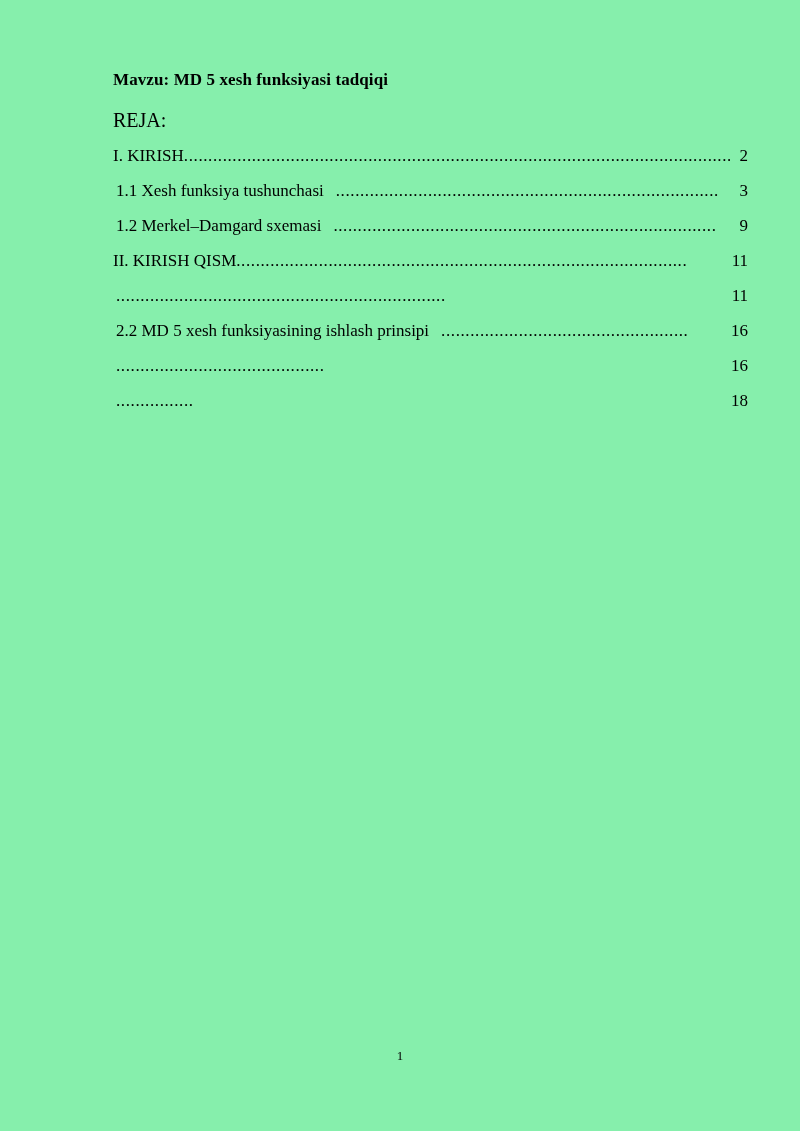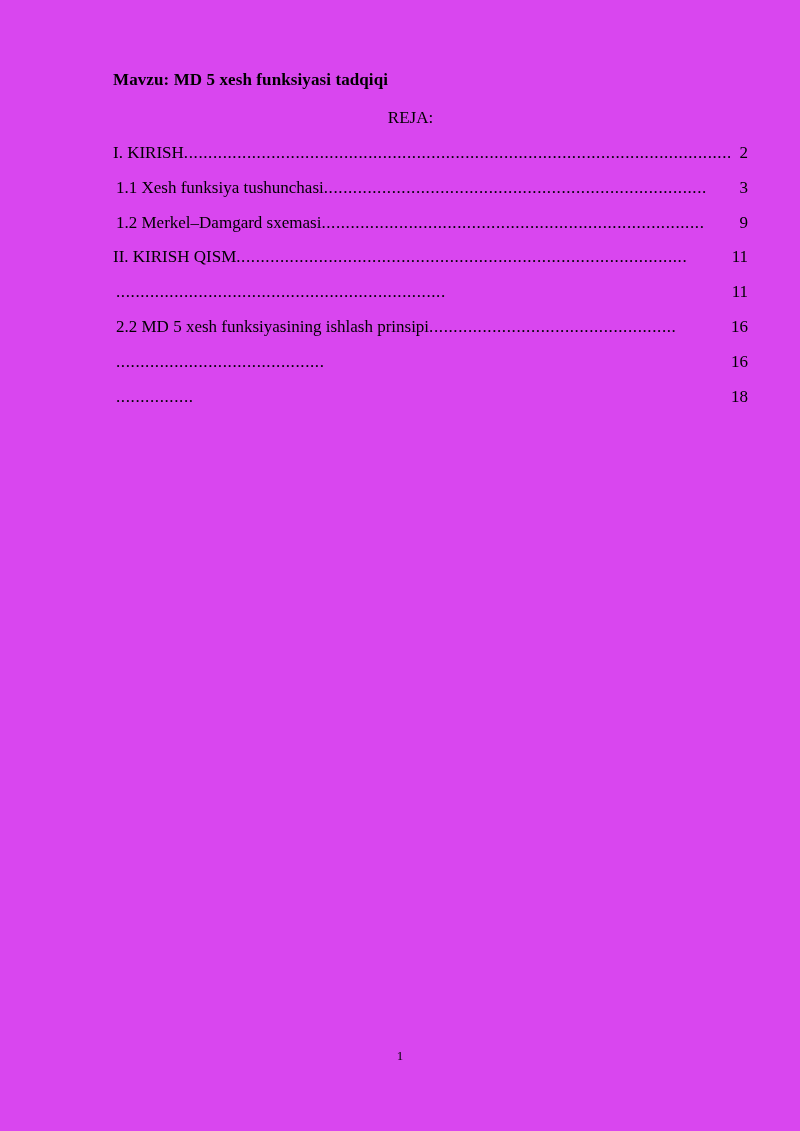--- a/index.html
+++ b/index.html
@@ -14,38 +14,38 @@
     font-family: "Liberation Serif", serif;
     color: #000000;
     overflow: hidden;
   }
   .page {
     position: absolute;
     left: 0;
     top: 0;
     width: 800px;
     height: 1131px;
-    background: #d946ef;
+    background: #86efac;
   }
   .content {
     position: absolute;
     left: 113px;
     top: 70px;
     width: 635px;
   }
   .doc-title {
     font-size: 17px;
     font-weight: bold;
     line-height: 1.2;
     margin: 0 0 18px 0;
     letter-spacing: 0.1px;
   }
   .reja-heading {
-    font-size: 17px;
-    text-align: center;
+    font-size: 20px;
+    text-align: left;
     margin: 0 0 14px 0;
     padding-right: 40px;
     line-height: 1.2;
   }
   .toc {
     margin: 0;
     padding: 0;
     list-style: none;
   }
   .toc-entry {
@@ -67,20 +67,21 @@
     margin: 0 0px;
     font-size: 17px;
   }
   .toc-entry .page-num {
     flex: 0 0 auto;
     text-align: right;
     min-width: 18px;
   }
   .toc-entry.indented {
     padding-left: 3px;
+    gap: 12px;
   }
   .footer-page {
     position: absolute;
     left: 0;
     top: 1048px;
     width: 800px;
     text-align: center;
     font-size: 13px;
     font-family: "Liberation Serif", serif;
   }

